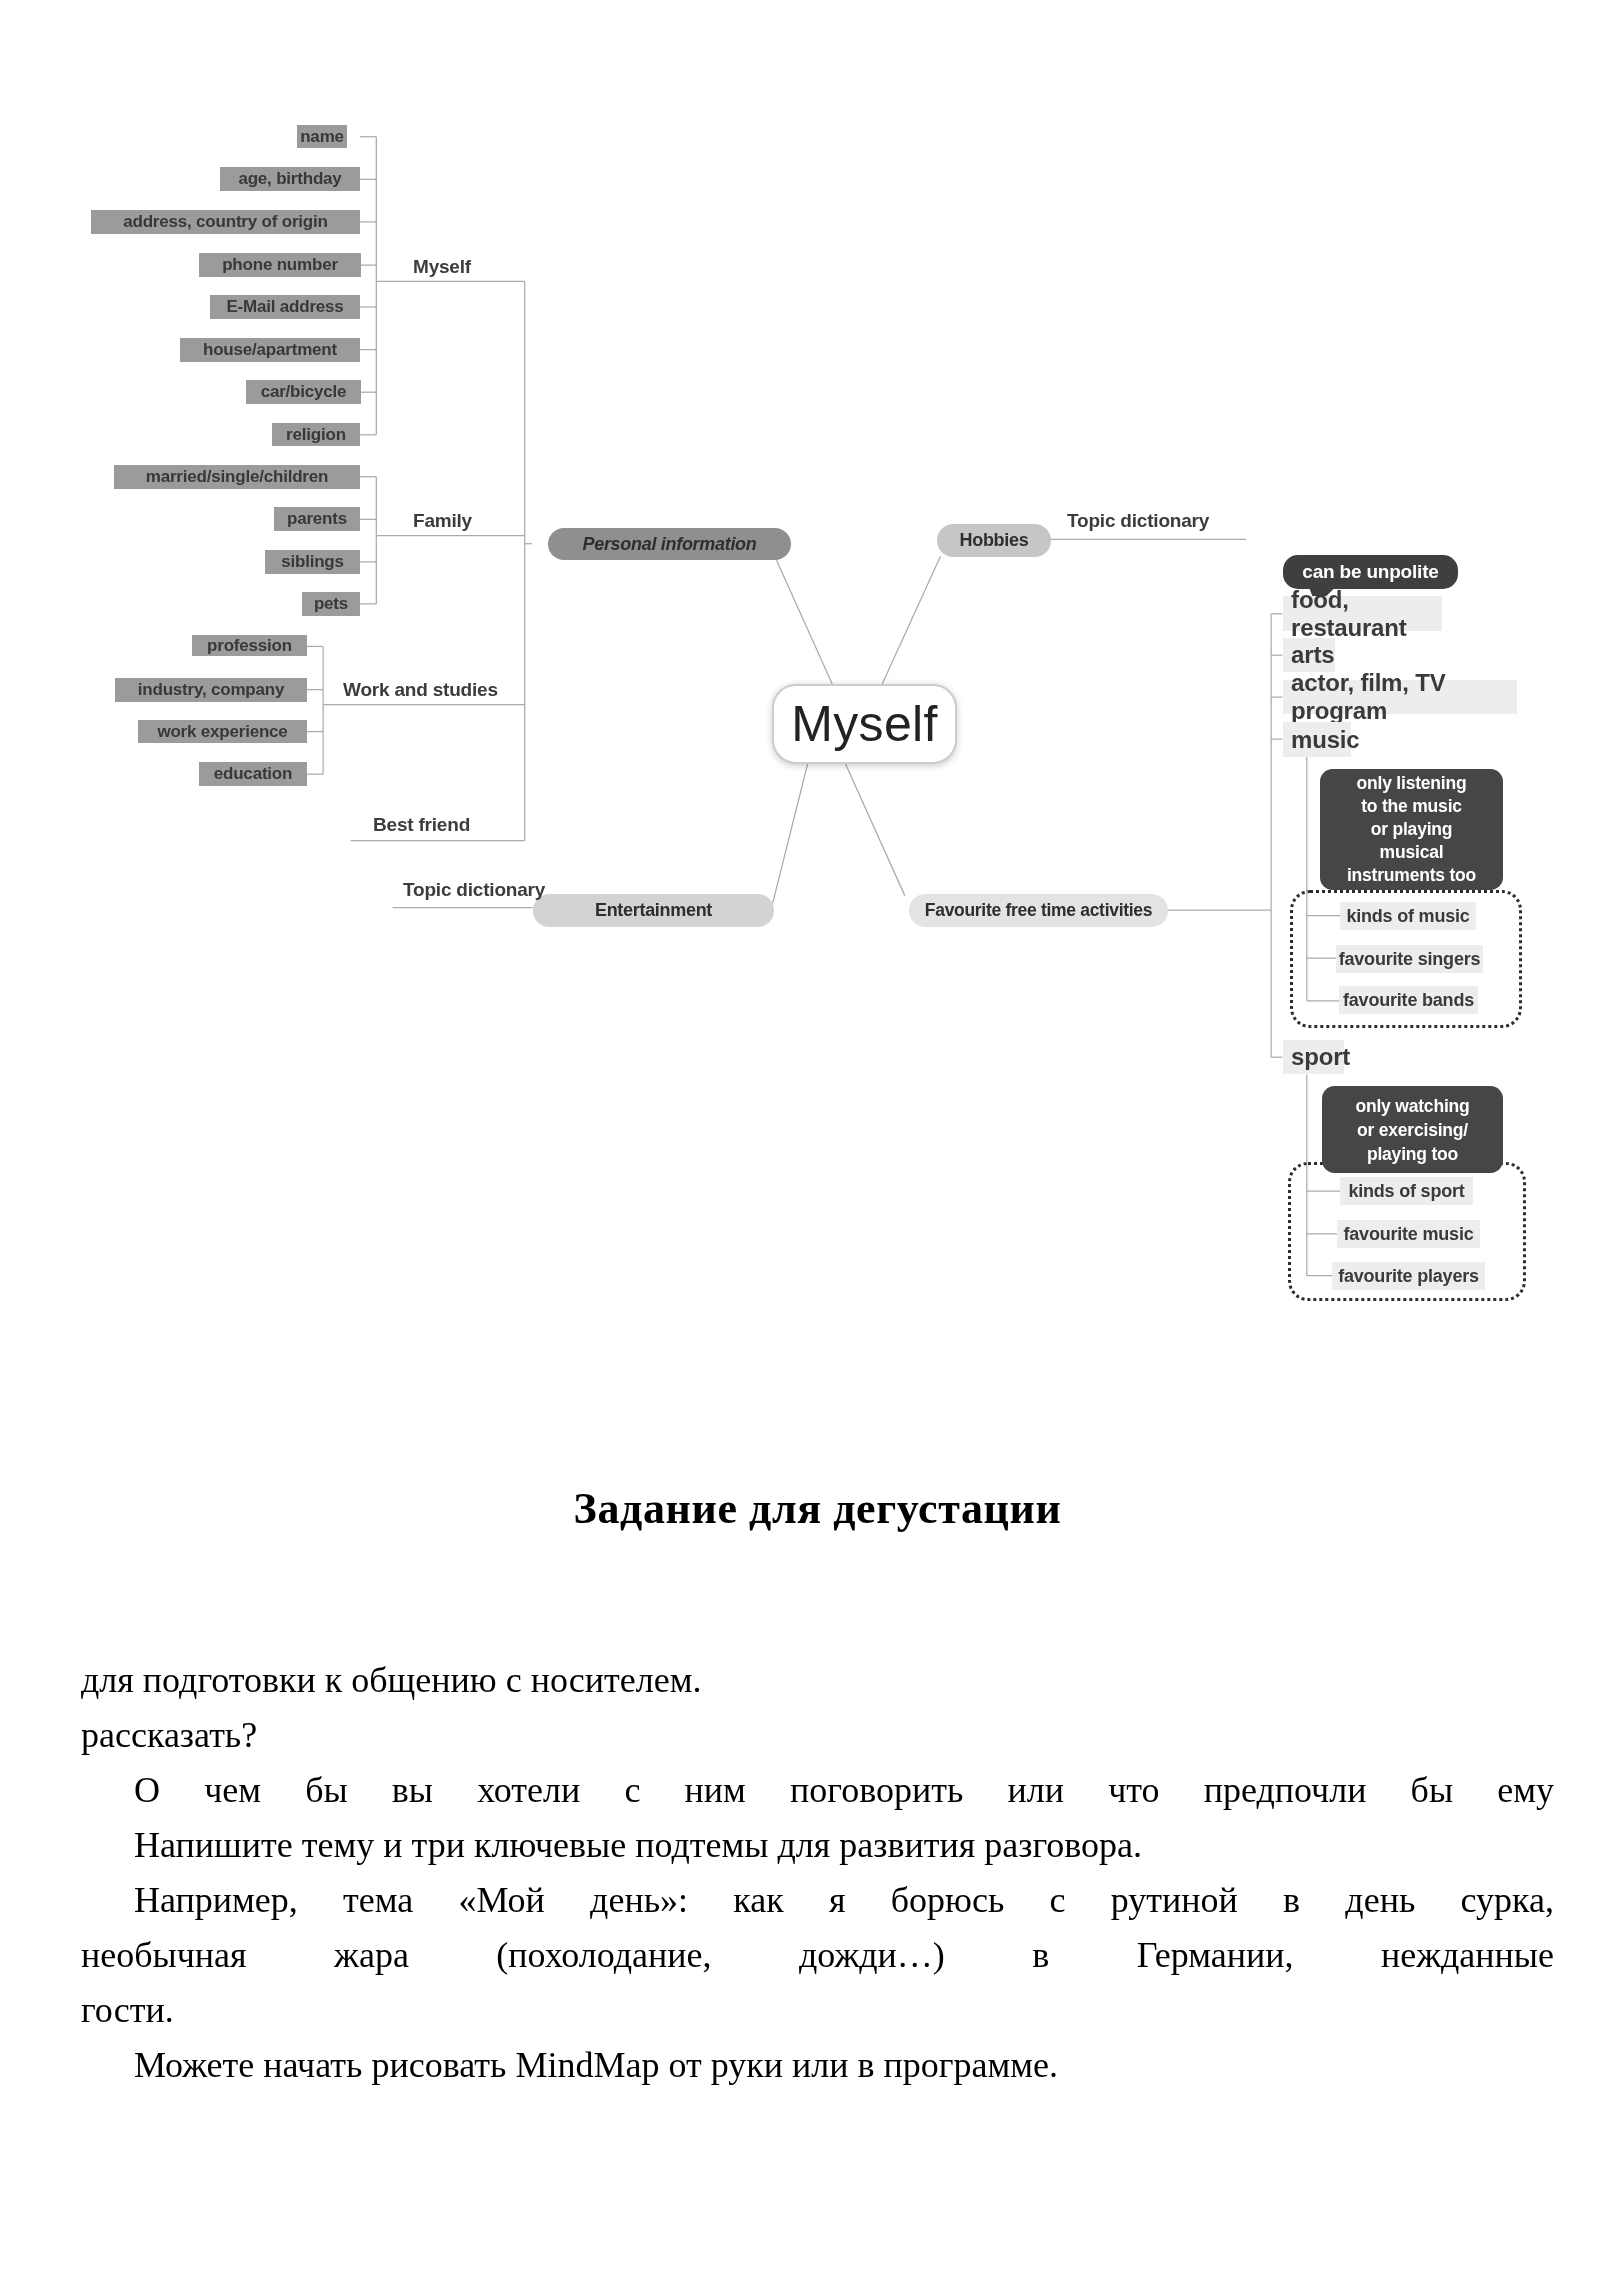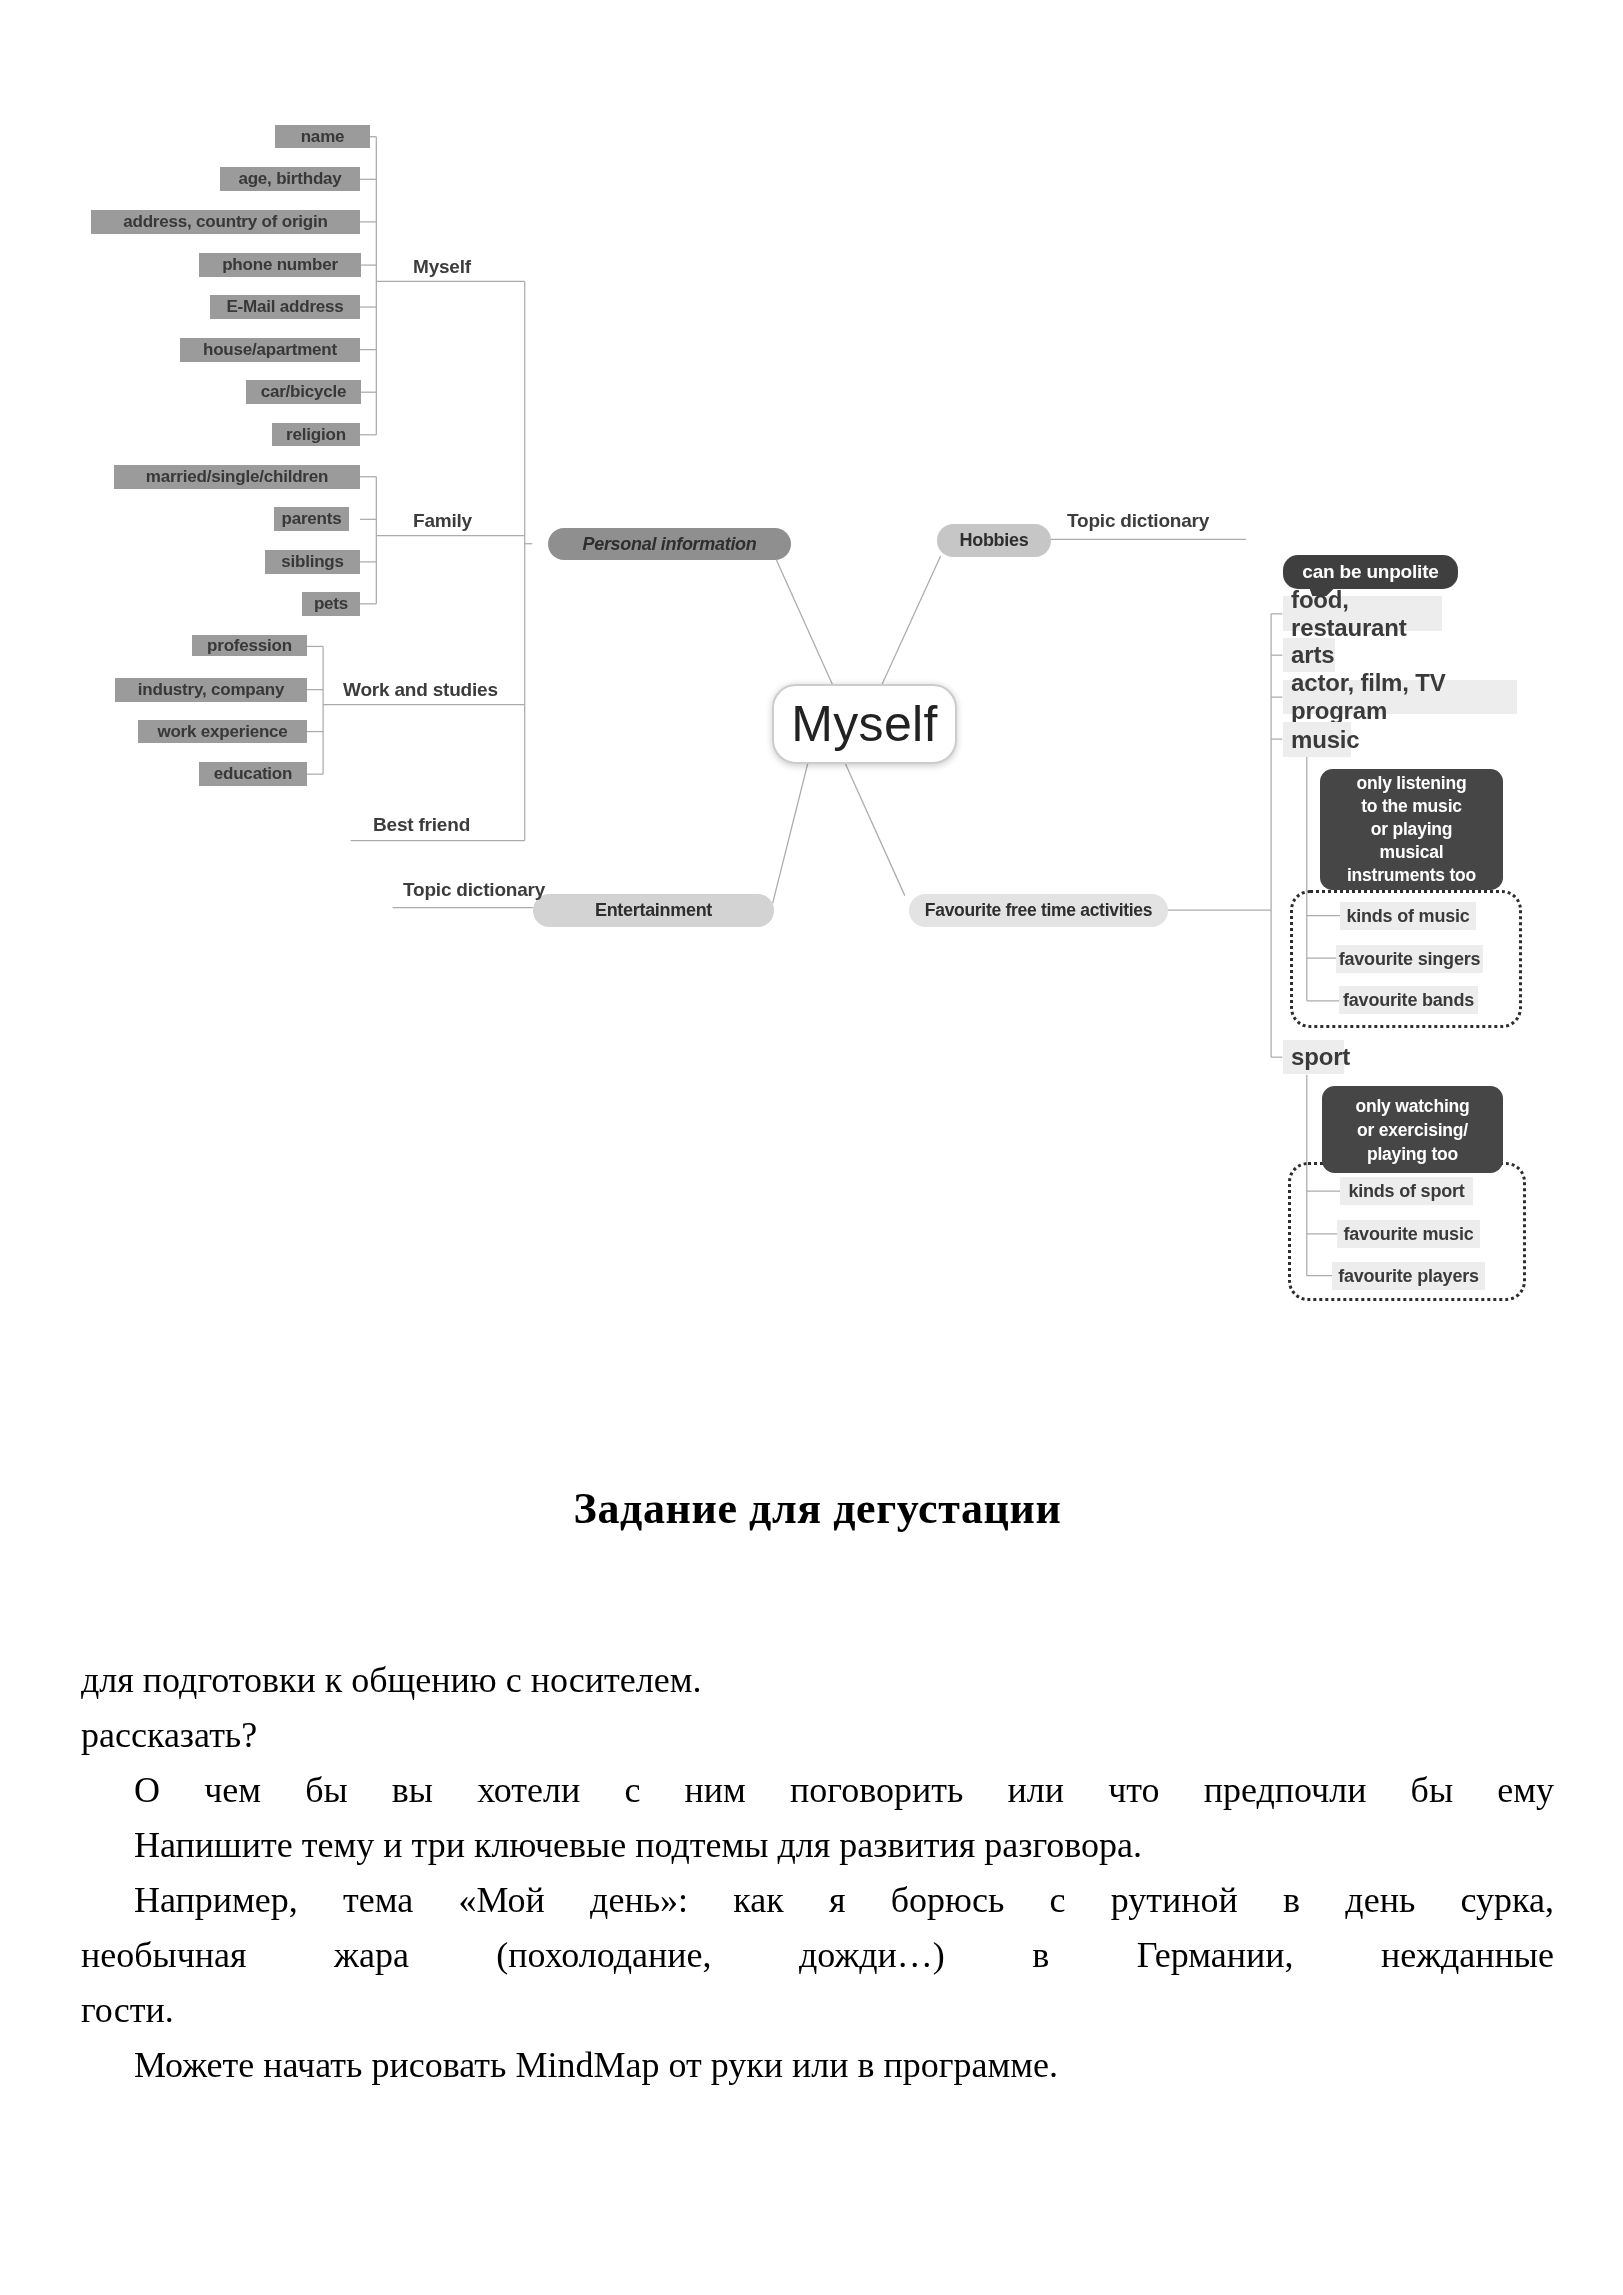--- a/index.html
+++ b/index.html
@@ -94,32 +94,32 @@
       <line x1="2087" y1="1598" x2="2140" y2="1598"></line>
 
       <line x1="2087" y1="1716" x2="2087" y2="2037"></line>
       <line x1="2087" y1="1902" x2="2140" y2="1902"></line>
         <line x1="2087" y1="1970" x2="2140" y2="1970"></line>
       <line x1="2087" y1="2037" x2="2140" y2="2037"></line>
     </g>
     <polygon points="2090,936 2134,936 2102,968" fill="#3f3f3f"></polygon>
   </svg>
 
-  <div class="node gbox" style="left:275px;top:125px;width:95px;height:23px;">name</div>
+  <div class="node gbox" style="left:297px;top:125px;width:50px;height:23px;">name</div>
   <div class="node gbox" style="left:220px;top:167px;width:140px;height:24px;">age, birthday</div>
   <div class="node gbox" style="left:91px;top:210px;width:269px;height:24px;">address, country of origin</div>
   <div class="node gbox" style="left:199px;top:253px;width:162px;height:24px;">phone number</div>
   <div class="node gbox" style="left:210px;top:295px;width:150px;height:24px;">E-Mail address</div>
   <div class="node gbox" style="left:180px;top:338px;width:180px;height:24px;">house/apartment</div>
   <div class="node gbox" style="left:246px;top:380px;width:115px;height:24px;">car/bicycle</div>
   <div class="node gbox" style="left:272px;top:423px;width:88px;height:23px;">religion</div>
   <div class="lbl" style="left:413px;top:256px;">Myself</div>
 
   <div class="node gbox" style="left:114px;top:465px;width:246px;height:24.4px;">married/single/children</div>
-  <div class="node gbox" style="left:274px;top:507px;width:75px;height:24px;">parents</div>
+  <div class="node gbox" style="left:274px;top:507px;width:86px;height:24px;">parents</div>
   <div class="node gbox" style="left:265px;top:550px;width:95px;height:24px;">siblings</div>
   <div class="node gbox" style="left:302px;top:592px;width:58px;height:24px;">pets</div>
   <div class="lbl" style="left:413px;top:510px;">Family</div>
 
   <div class="node gbox" style="left:192px;top:635px;width:115px;height:21px;">profession</div>
   <div class="node gbox" style="left:115px;top:678px;width:192px;height:24px;">industry, company</div>
   <div class="node gbox" style="left:138px;top:720px;width:169px;height:23px;">work experience</div>
   <div class="node gbox" style="left:199px;top:762px;width:108px;height:24px;">education</div>
   <div class="lbl" style="left:343px;top:679px;">Work and studies</div>
 

